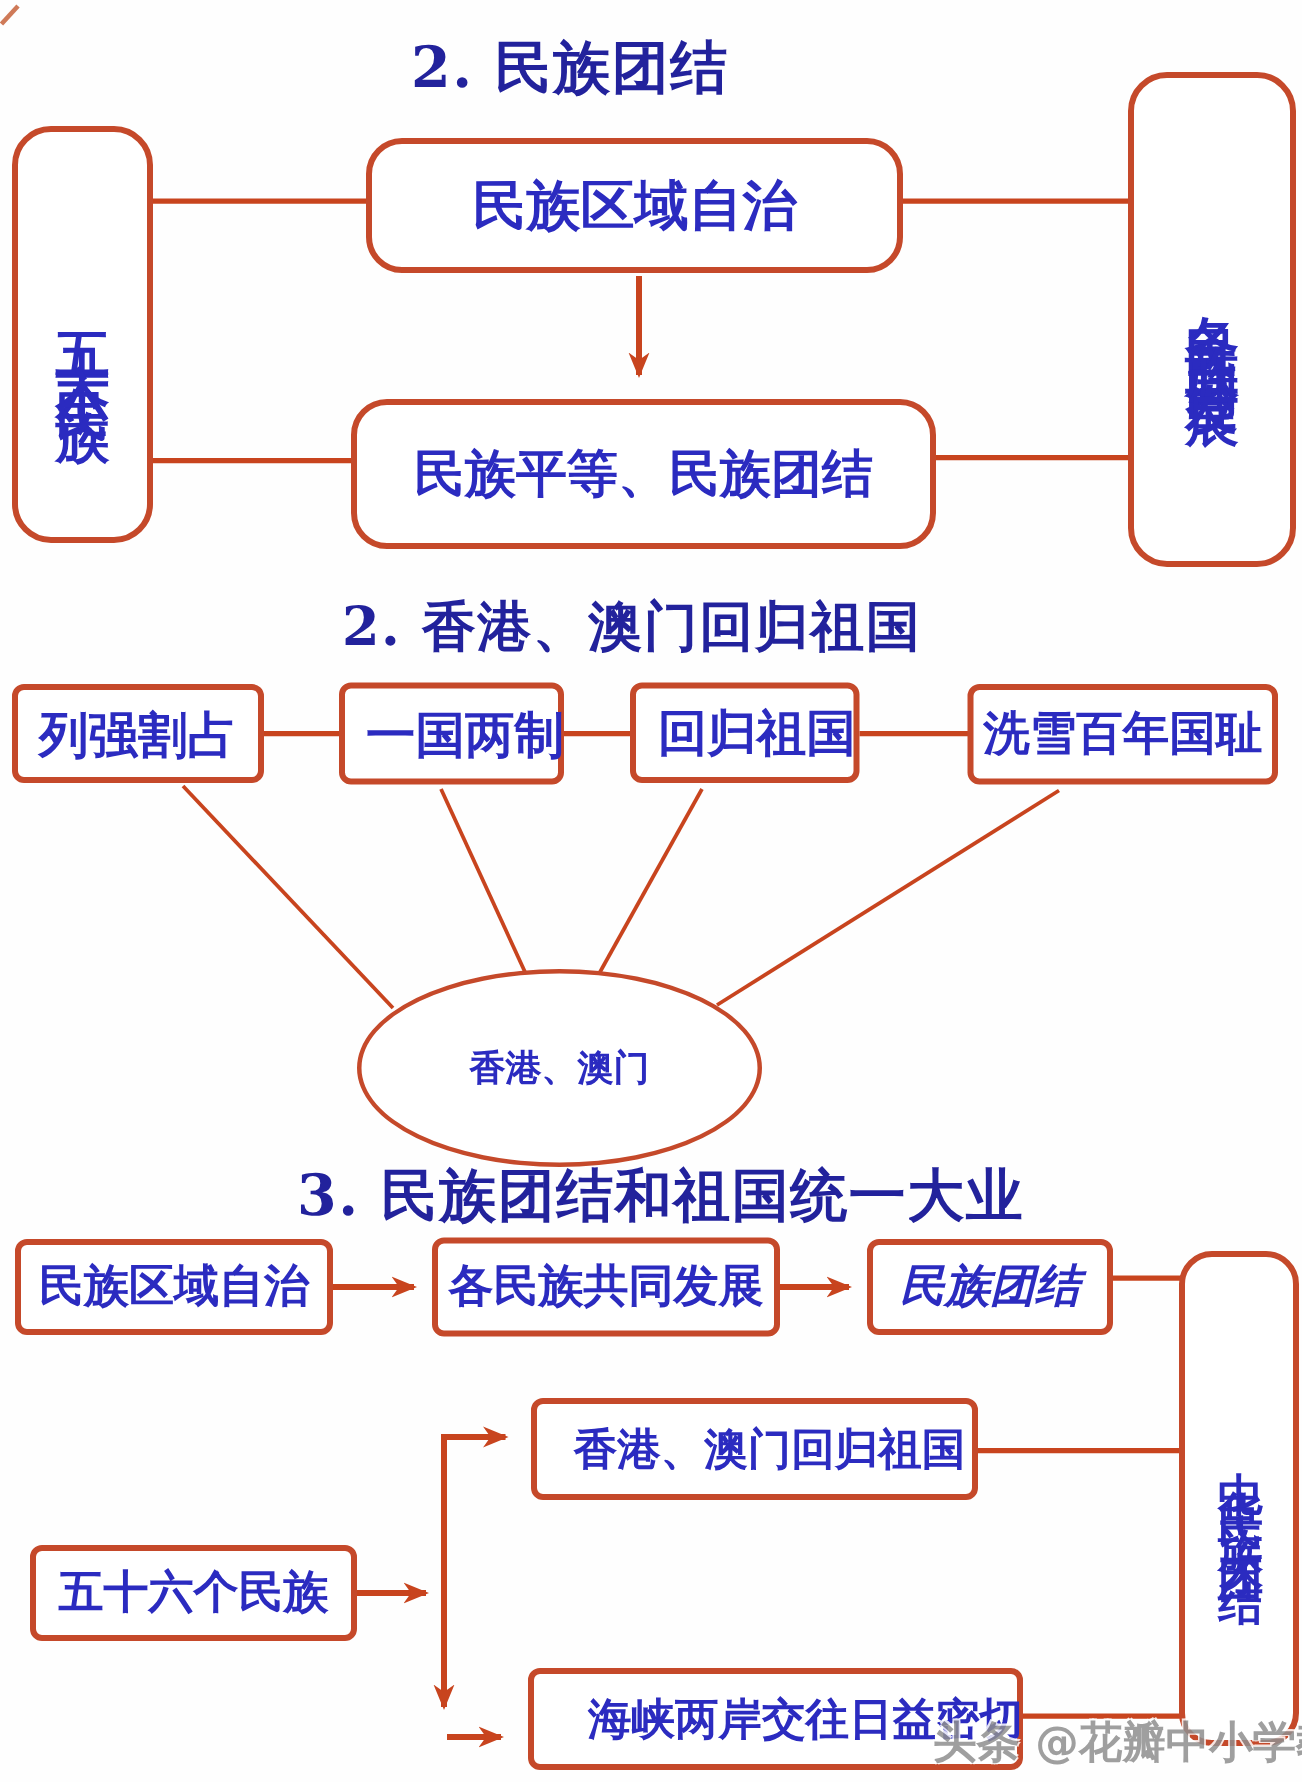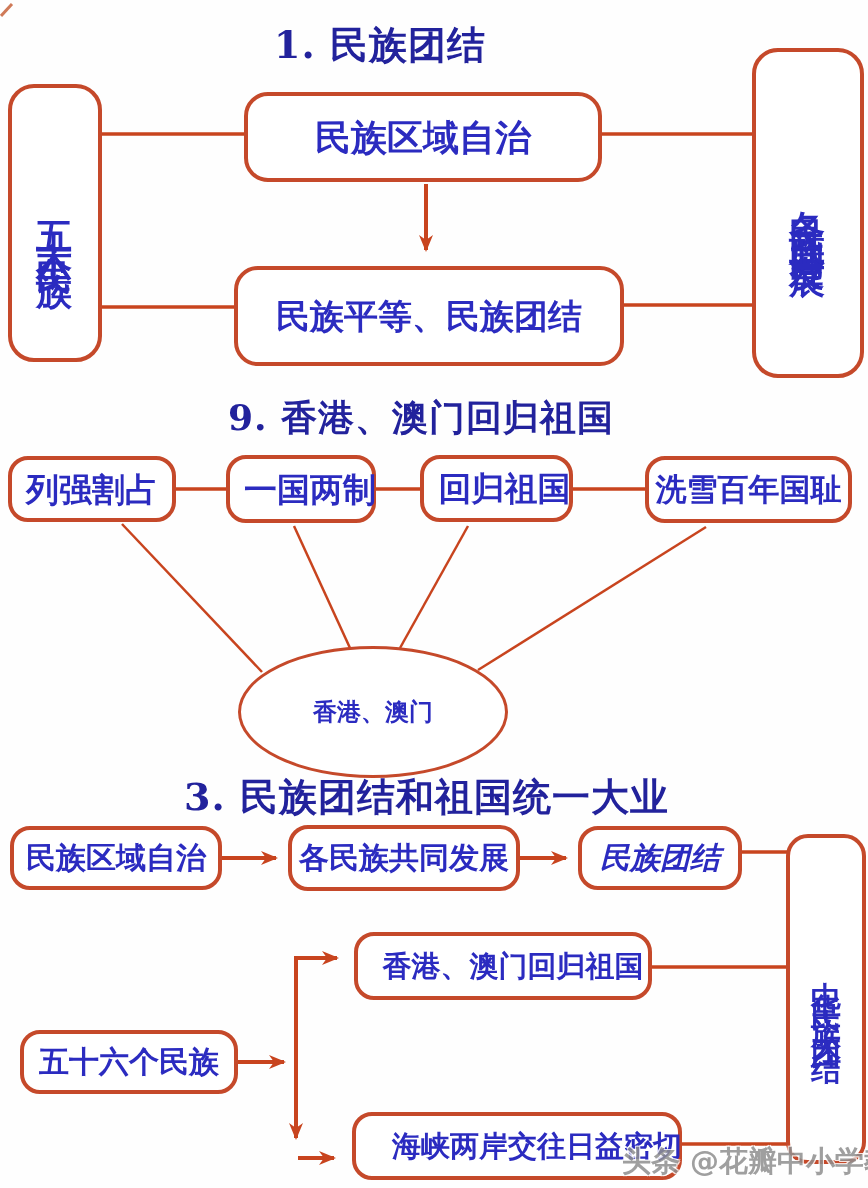--- a/index.html
+++ b/index.html
@@ -11,21 +11,21 @@
     --background:#fefefe;
   }
   *{box-sizing:border-box;margin:0;padding:0;}
   html,body{width:868px;height:1188px;}
   body{background:var(--background);font-family:"DejaVu Serif","Liberation Serif",serif;}
   #canvas{position:relative;width:868px;height:1188px;overflow:hidden;background:var(--background);}
   .lines{position:absolute;left:0;top:0;pointer-events:none;}
   .title{position:absolute;color:var(--title-blue);font-weight:bold;white-space:nowrap;letter-spacing:1px;}
   .box{
     position:absolute;display:flex;align-items:center;justify-content:center;
-    border:4px solid var(--box-border);border-radius:20px;background:#fff;
+    border:4px solid var(--box-border);border-radius:8px;background:#fff;
     color:var(--text-blue);font-weight:bold;white-space:nowrap;line-height:1;
   }
   .vbox{writing-mode:vertical-rl;text-orientation:upright;border-radius:26px;}
   .ellipse{border-radius:50%;}
   .watermark{
     position:absolute;color:var(--watermark-gray);font-weight:bold;opacity:.85;
     font-family:"DejaVu Sans","Liberation Sans",sans-serif;white-space:nowrap;
     text-shadow:1px 1px 0 #fff,-1px -1px 0 #fff,1px -1px 0 #fff,-1px 1px 0 #fff;
   }
 </style>
@@ -67,40 +67,40 @@
       <line x1="652" y1="967" x2="788" y2="967"></line>
       <line x1="682" y1="1144" x2="788" y2="1144"></line>
 
       <line x1="238" y1="1062" x2="284" y2="1062" marker-end="url(#arrow)" stroke-width="4"></line>
       <path d="M296,1062 L296,958 L337,958" marker-end="url(#arrow)" stroke-width="4"></path>
       <line x1="296" y1="1062" x2="296" y2="1138" marker-end="url(#arrow)" stroke-width="4"></line>
       <line x1="298" y1="1158" x2="334" y2="1158" marker-end="url(#arrow)" stroke-width="4"></line>
     </g>
   </svg>
 
-  <div class="title" style="left:274px;top:20px;font-size:38px;">1. 民族团结</div>
+  <div class="title" style="left:274px;top:20px;font-size:38px;">2. 民族团结</div>
 
   <div class="box vbox" style="left:8px;top:84px;width:94px;height:278px;font-size:36px;letter-spacing:10px;">五十六个民族</div>
 
   <div class="box" style="left:244px;top:92px;width:358px;height:90px;font-size:36px;border-radius:24px;">民族区域自治</div>
 
   <div class="box" style="left:234px;top:266px;width:390px;height:100px;font-size:34px;border-radius:24px;">民族平等、民族团结</div>
 
   <div class="box vbox" style="left:752px;top:48px;width:112px;height:330px;font-size:36px;letter-spacing:9px;">各民族共同发展</div>
 
-  <div class="title" style="left:228px;top:394px;font-size:36px;">9. 香港、澳门回归祖国</div>
+  <div class="title" style="left:228px;top:394px;font-size:36px;">2. 香港、澳门回归祖国</div>
 
   <div class="box" style="left:8px;top:456px;width:168px;height:66px;font-size:33px;">列强割占</div>
   <div class="box" style="left:226px;top:455px;width:150px;height:68px;font-size:33px;padding-left:18px;">一国两制</div>
   <div class="box" style="left:420px;top:455px;width:153px;height:67px;font-size:33px;padding-left:16px;">回归祖国</div>
   <div class="box" style="left:645px;top:456px;width:207px;height:67px;font-size:31px;text-align:right;">洗雪百年国耻</div>
 
   <div class="box ellipse" style="left:238px;top:646px;width:270px;height:132px;font-size:24px;border-width:3px;">香港、澳门</div>
 
-  <div class="title" style="left:184px;top:772px;font-size:38px;">3. 民族团结和祖国统一大业</div>
+  <div class="title" style="left:198px;top:772px;font-size:38px;">3. 民族团结和祖国统一大业</div>
 
   <div class="box" style="left:10px;top:826px;width:212px;height:64px;font-size:30px;">民族区域自治</div>
   <div class="box" style="left:288px;top:825px;width:232px;height:66px;font-size:30px;">各民族共同发展</div>
   <div class="box" style="left:578px;top:826px;width:164px;height:64px;font-size:30px;font-style:italic;">民族团结</div>
 
   <div class="box vbox" style="left:786px;top:834px;width:80px;height:330px;font-size:30px;letter-spacing:12px;border-radius:22px;">中华民族大团结</div>
 
   <div class="box" style="left:354px;top:932px;width:298px;height:68px;font-size:29px;padding-left:20px;">香港、澳门回归祖国</div>
 
   <div class="box" style="left:20px;top:1030px;width:218px;height:64px;font-size:30px;">五十六个民族</div>

